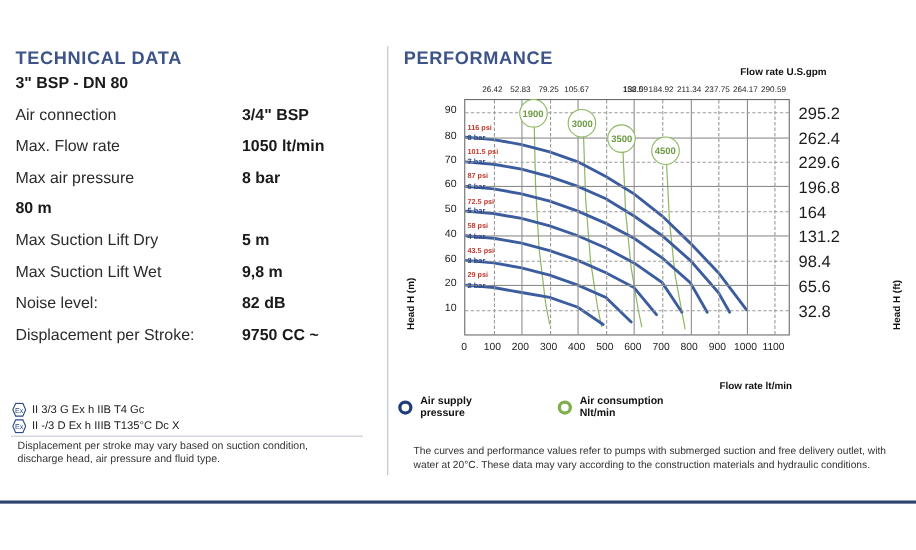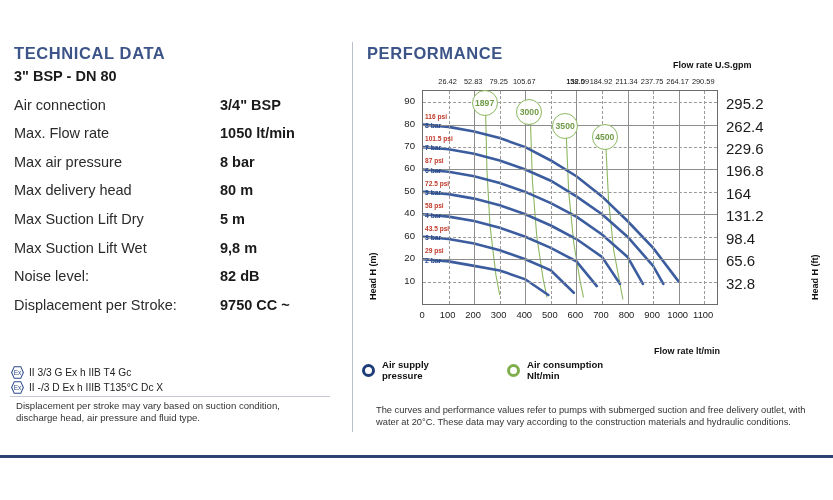--- a/index.html
+++ b/index.html
@@ -111,21 +111,20 @@
       </div>
       <div class="spec-row">
         <div class="spec-label">Max. Flow rate</div>
         <div class="spec-value">1050 lt/min</div>
       </div>
       <div class="spec-row">
         <div class="spec-label">Max air pressure</div>
         <div class="spec-value">8 bar</div>
       </div>
       <div class="spec-row">
-        <div class="spec-label">Max delivery head</div>
         <div class="spec-value">80 m</div>
       </div>
       <div class="spec-row">
         <div class="spec-label">Max Suction Lift Dry</div>
         <div class="spec-value">5 m</div>
       </div>
       <div class="spec-row">
         <div class="spec-label">Max Suction Lift Wet</div>
         <div class="spec-value">9,8 m</div>
       </div>
@@ -271,21 +270,21 @@
         <span class="bar">4 bar</span>
       </div>
       <div class="curve-lbl" style="left: 67px; top: 163.737px;">
         <span class="psi">43.5 psi</span>
         <span class="bar">3 bar</span>
       </div>
       <div class="curve-lbl" style="left: 67px; top: 186.158px;">
         <span class="psi">29 psi</span>
         <span class="bar">2 bar</span>
       </div>
-      <div class="bubble" style="left: 113.635px; top: 30.1789px;">1897</div>
+      <div class="bubble" style="left: 113.635px; top: 30.1789px;">1900</div>
       <div class="bubble" style="left: 158.374px; top: 39.1474px;">3000</div>
       <div class="bubble" style="left: 194.165px; top: 52.6px;">3500</div>
       <div class="bubble" style="left: 233.791px; top: 63.8105px;">4500</div>
     </div>
 
   <div class="legend" id="legend">
       <div class="leg-item" style="left: 0px; top: 0px;">
         <span class="ring blue"></span>
         <span class="leg-txt"><span>Air supply</span><br><span>pressure</span></span>
       </div>

